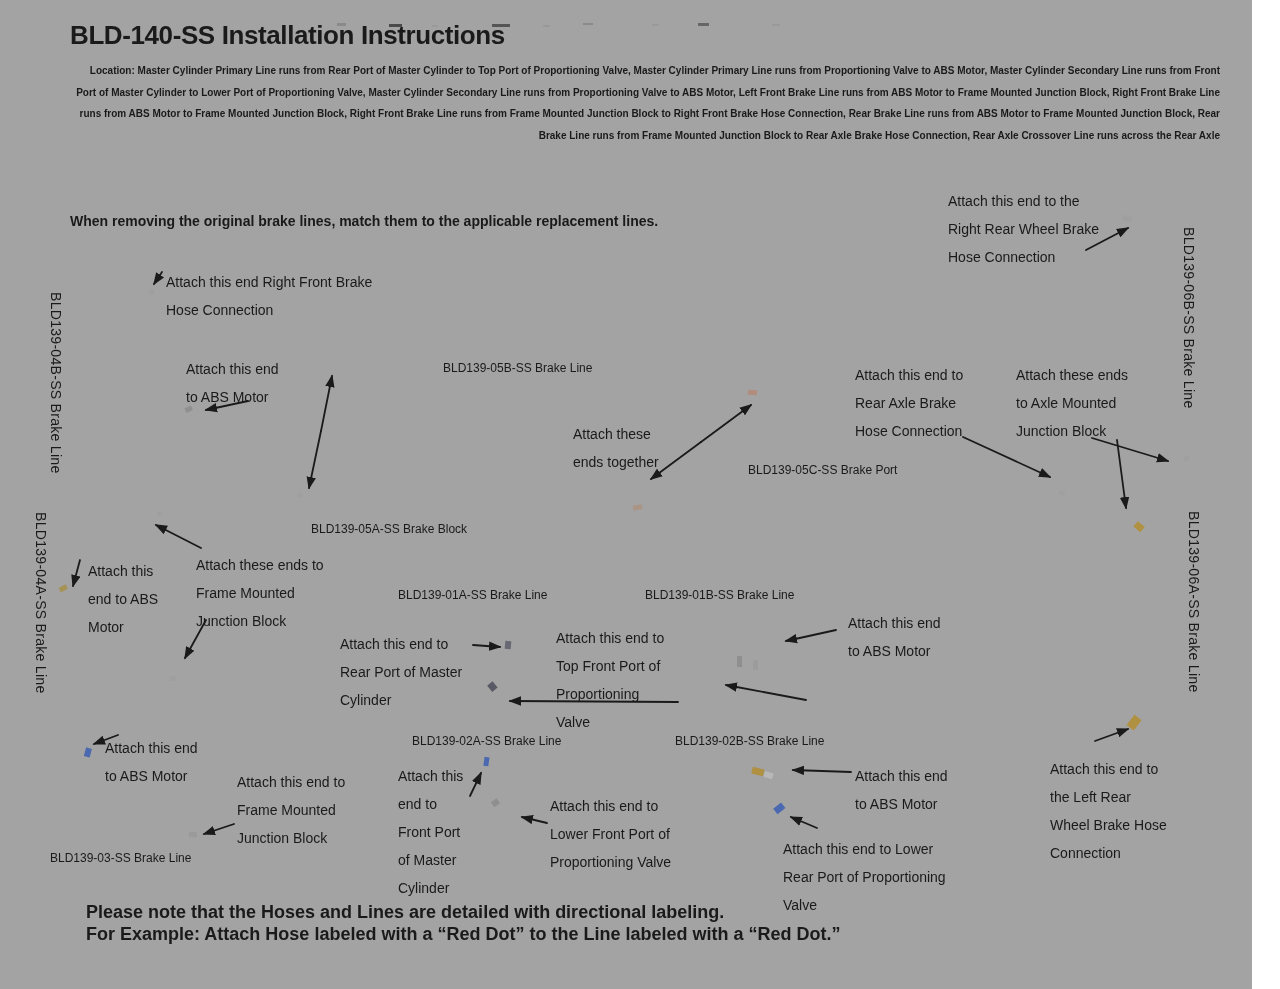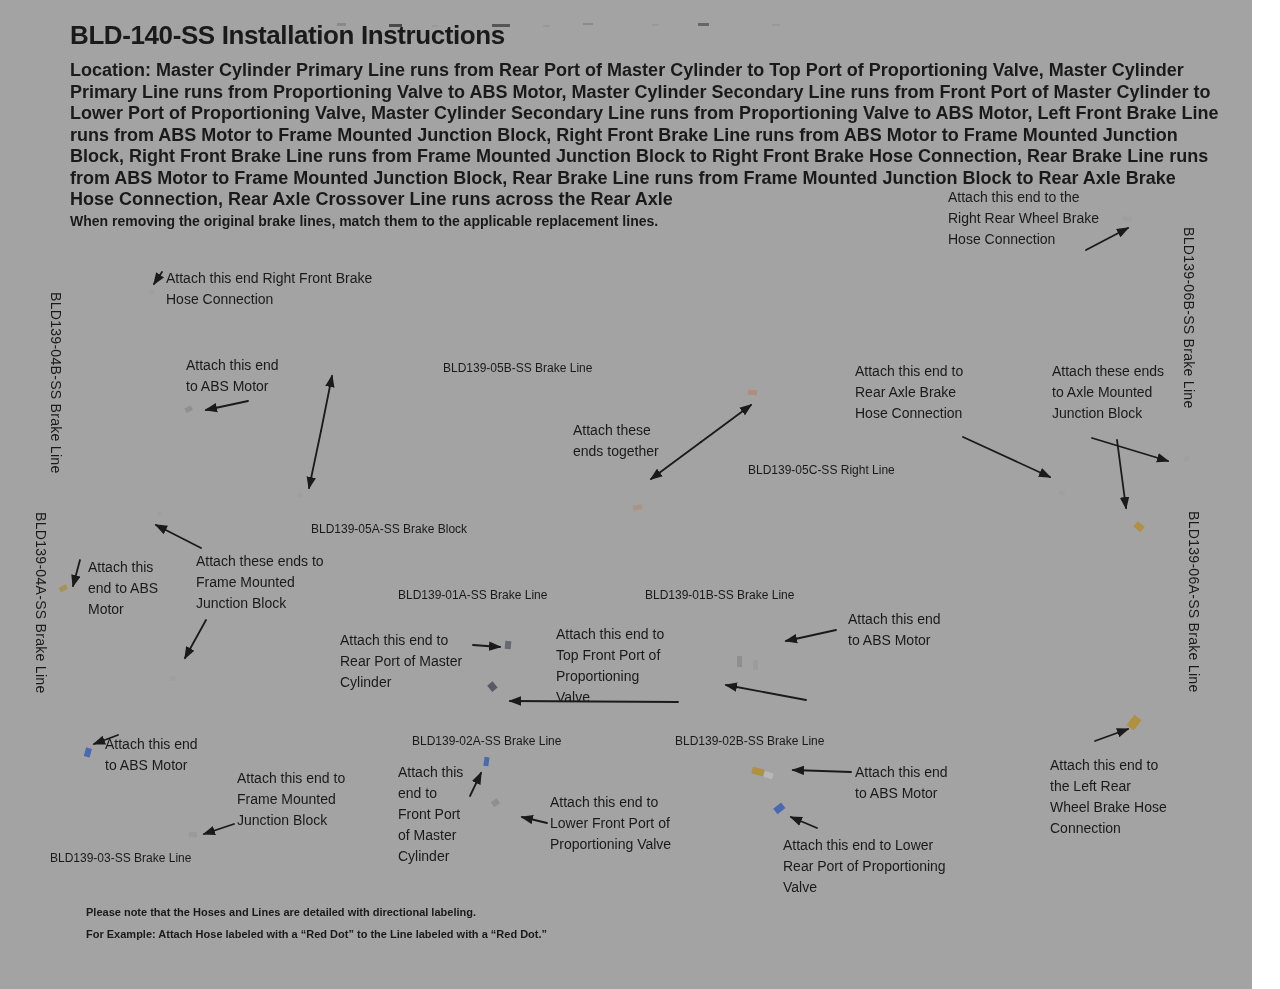--- a/index.html
+++ b/index.html
@@ -13,32 +13,32 @@
   .canvas{
     position:relative;width:1252px;height:989px;background:#a3a3a3;overflow:hidden;
     font-family:"Liberation Sans",sans-serif;color:var(--text-color);
   }
   .title{
     position:absolute;left:70px;top:20px;margin:0;
     font-size:26px;font-weight:bold;letter-spacing:-0.4px;white-space:nowrap;
   }
   .para{
     position:absolute;left:70px;top:60px;width:1150px;margin:0;
-    font-size:18px;font-weight:bold;line-height:21.5px;
+    font-size:10px;font-weight:bold;line-height:21.5px;text-align:right;
   }
   .match-note{
     position:absolute;left:70px;top:213px;margin:0;white-space:nowrap;
     font-size:14px;font-weight:bold;text-align:right;
   }
   .footer{
     position:absolute;left:86px;top:901px;margin:0;
-    font-size:11px;font-weight:bold;line-height:22px;white-space:pre-line;
+    font-size:18px;font-weight:bold;line-height:22px;white-space:pre-line;
   }
   .note{
-    position:absolute;font-size:14px;line-height:21px;white-space:pre-line;
+    position:absolute;font-size:14px;line-height:28px;white-space:pre-line;
   }
   .plabel{
     position:absolute;font-size:12px;white-space:nowrap;
   }
   .vlabel{
     position:absolute;font-size:14px;white-space:nowrap;
     writing-mode:vertical-rl;letter-spacing:0.3px;
   }
   svg.diagram{position:absolute;left:0;top:0;}
   .bl{fill:none;stroke:var(--brake-line-color);stroke-width:2.8;stroke-linecap:round;stroke-linejoin:round;}
@@ -144,21 +144,21 @@
 
   <div class="note" style="left:166px;top:268px">Attach this end Right Front Brake
 Hose Connection</div>
   <div class="note" style="left:186px;top:355px">Attach this end
 to ABS Motor</div>
   <div class="note" style="left:573px;top:420px">Attach these
 ends together</div>
   <div class="note" style="left:855px;top:361px">Attach this end to
 Rear Axle Brake
 Hose Connection</div>
-  <div class="note" style="left:1052px;top:361px">Attach these ends
+  <div class="note" style="left:1016px;top:361px">Attach these ends
 to Axle Mounted
 Junction Block</div>
   <div class="note" style="left:948px;top:187px">Attach this end to the
 Right Rear Wheel Brake
 Hose Connection</div>
   <div class="note" style="left:196px;top:551px">Attach these ends to
 Frame Mounted
 Junction Block</div>
   <div class="note" style="left:88px;top:557px">Attach this
 end to ABS
@@ -190,21 +190,21 @@
   <div class="note" style="left:783px;top:835px">Attach this end to Lower
 Rear Port of Proportioning
 Valve</div>
   <div class="note" style="left:1050px;top:755px">Attach this end to
 the Left Rear
 Wheel Brake Hose
 Connection</div>
 
   <div class="plabel" style="left:443px;top:361px">BLD139-05B-SS Brake Line</div>
   <div class="plabel" style="left:311px;top:522px">BLD139-05A-SS Brake Block</div>
-  <div class="plabel" style="left:748px;top:463px">BLD139-05C-SS Right Line</div>
+  <div class="plabel" style="left:748px;top:463px">BLD139-05C-SS Brake Port</div>
   <div class="plabel" style="left:398px;top:588px">BLD139-01A-SS Brake Line</div>
   <div class="plabel" style="left:645px;top:588px">BLD139-01B-SS Brake Line</div>
   <div class="plabel" style="left:412px;top:734px">BLD139-02A-SS Brake Line</div>
   <div class="plabel" style="left:675px;top:734px">BLD139-02B-SS Brake Line</div>
   <div class="plabel" style="left:50px;top:851px">BLD139-03-SS Brake Line</div>
 
   <div class="vlabel" style="left:48px;top:292px">BLD139-04B-SS Brake Line</div>
   <div class="vlabel" style="left:33px;top:512px">BLD139-04A-SS Brake Line</div>
   <div class="vlabel" style="left:1181px;top:227px">BLD139-06B-SS Brake Line</div>
   <div class="vlabel" style="left:1186px;top:511px">BLD139-06A-SS Brake Line</div>

